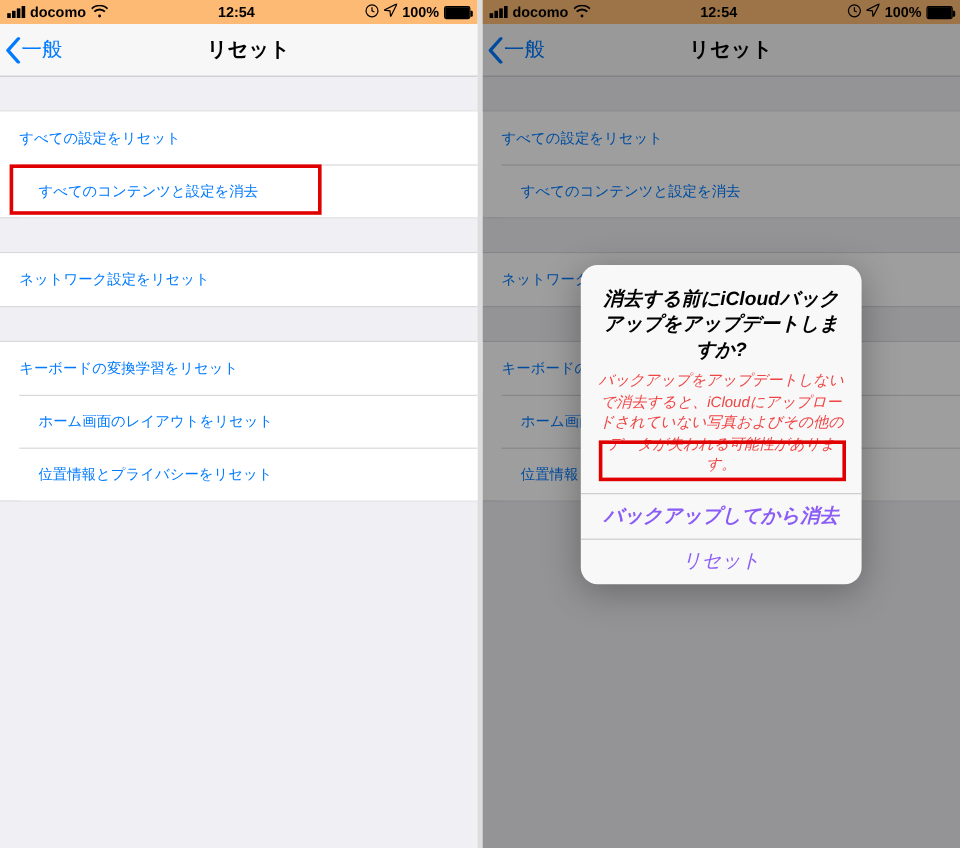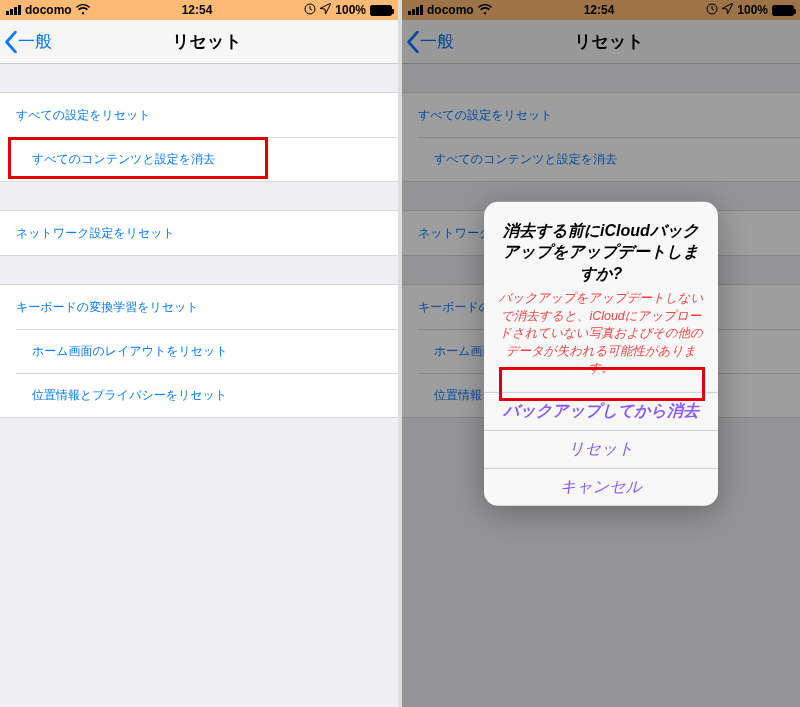--- a/index.html
+++ b/index.html
@@ -241,17 +241,16 @@
 
   <div class="dim-overlay"></div>
 
   <div class="alert">
     <div class="alert-body">
       <div class="alert-title">消去する前にiCloudバックアップをアップデートしますか?</div>
       <div class="alert-msg">バックアップをアップデートしないで消去すると、iCloudにアップロードされていない写真およびその他のデータが失われる可能性があります。</div>
     </div>
     <div class="alert-btn bold">バックアップしてから消去</div>
     <div class="alert-btn">リセット</div>
-    <div class="alert-btn">キャンセル</div>
   </div>
 
   <div class="highlight-box" style="left:97px; top:367px; width:206px; height:34px;"></div>
 </div>
 
 </body></html>

